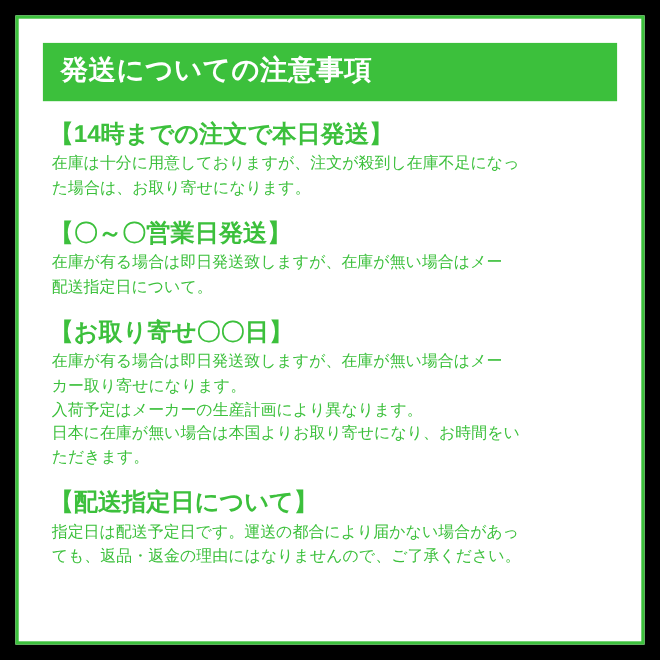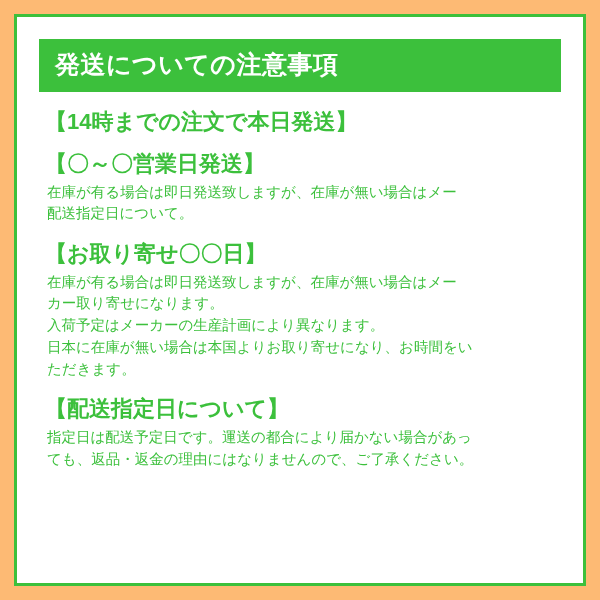--- a/index.html
+++ b/index.html
@@ -11,21 +11,21 @@
     height: 600px;
     background: #ffffff;
     font-family: "Liberation Sans", "DejaVu Sans", sans-serif;
     overflow: hidden;
   }
 
   #page {
     position: relative;
     width: 600px;
     height: 600px;
-    background: #fdba74;
+    background: #000000;
     box-sizing: border-box;
   }
 
   
   .frame {
     position: absolute;
     left: 14px;
     top: 14px;
     right: 14px;
     bottom: 14px;
@@ -93,20 +93,24 @@
 <div id="page">
   <div class="frame">
     <div class="inner">
 
       <div class="title-bar">発送についての注意事項</div>
 
       <div class="sections">
 
         <div class="section">
           <div class="section-head">【14時までの注文で本日発送】</div>
+          <div class="section-body">
+            <p>在庫は十分に用意しておりますが、注文が殺到し在庫不足になっ</p>
+            <p>た場合は、お取り寄せになります。</p>
+          </div>
         </div>
 
         <div class="section">
           <div class="section-head">【〇～〇営業日発送】</div>
           <div class="section-body">
             <p>在庫が有る場合は即日発送致しますが、在庫が無い場合はメー</p>
             <p>配送指定日について。</p>
           </div>
         </div>
 

